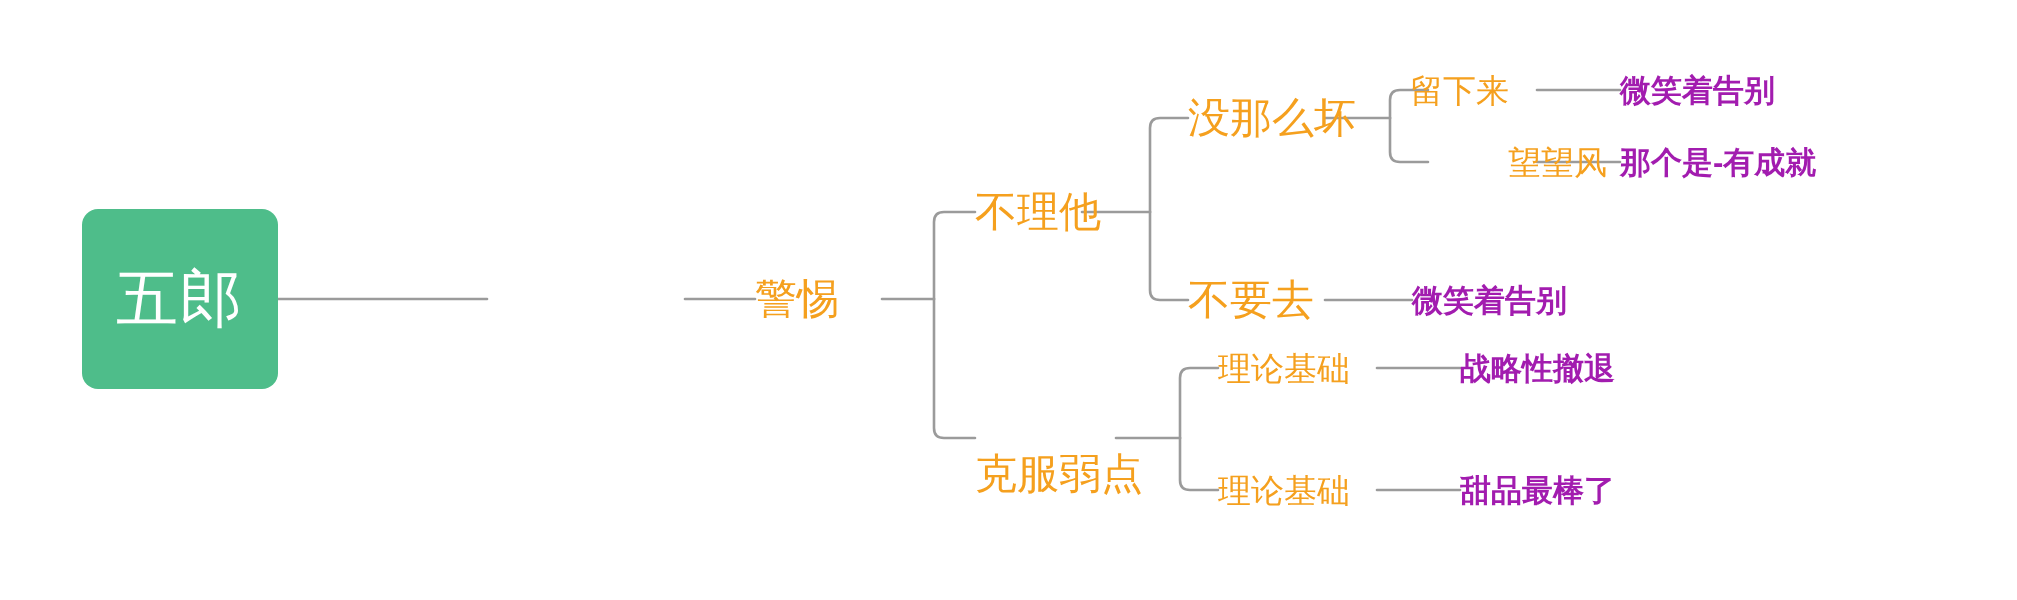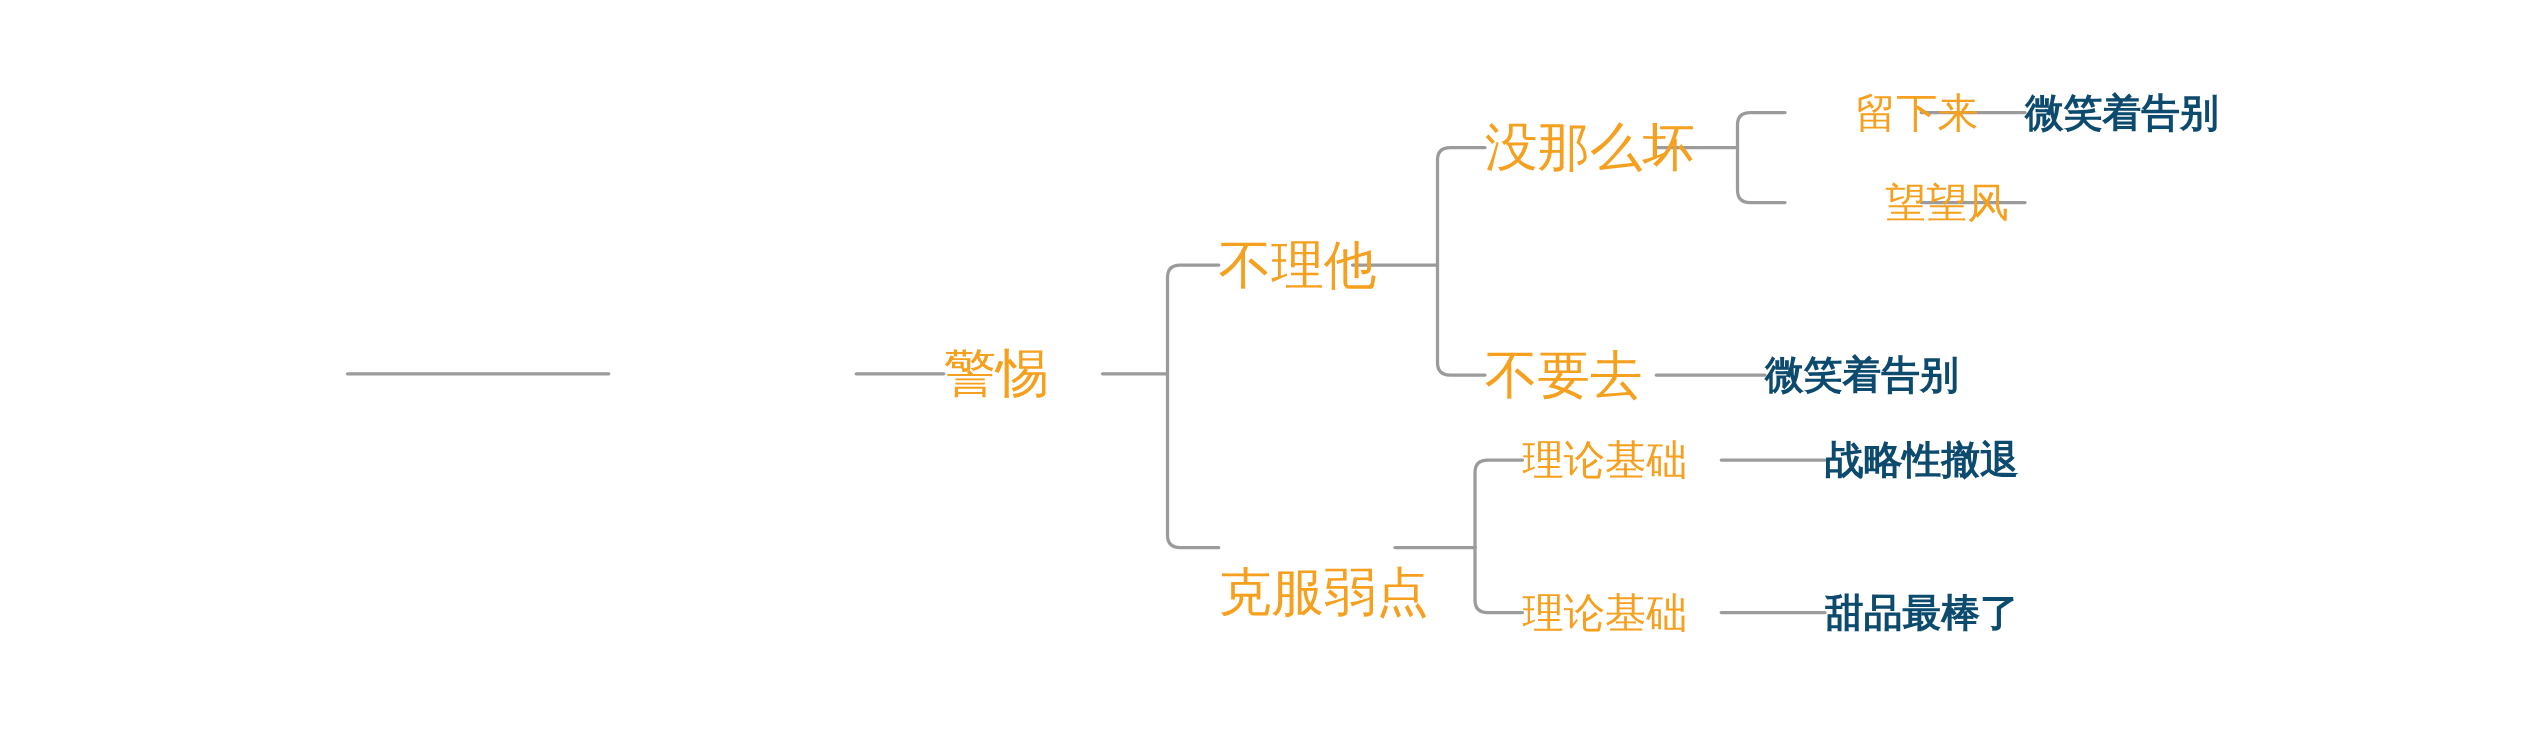--- a/index.html
+++ b/index.html
@@ -69,21 +69,21 @@
     color: #f5a01e;
     font-size: 42px;
     font-weight: 400;
     transform: translateY(-50%);
   }
   .node-topic.small {
     font-size: 33px;
   }
   
   .node-leaf {
-    color: #0c4a6e;
+    color: #a21caf;
     font-size: 31px;
     font-weight: bold;
     transform: translateY(-50%);
   }
 </style>
 </head>
 <body>
 
 <div id="canvas">
 
@@ -116,42 +116,46 @@
       <path d="M1116,438 L1180,438"></path>
       <path d="M1180,438 L1180,378 Q1180,368 1190,368 L1218,368"></path>
       <path d="M1180,438 L1180,480 Q1180,490 1190,490 L1218,490"></path>
 
       <path d="M1377,368 L1460,368"></path>
 
       <path d="M1377,490 L1460,490"></path>
     </g>
   </svg>
 
+  <div class="node node-root">
+    <span>五郎</span>
+  </div>
 
 
   <div class="node node-topic" style="left:755px; top:299px;">警惕</div>
 
   <div class="node node-topic" style="left:975px; top:212px;">不理他</div>
 
   <div class="node node-topic" style="left:975px; top:438px;margin-top:36px;">克服弱点</div>
 
   <div class="node node-topic" style="left:1188px; top:118px;">没那么坏</div>
 
   <div class="node node-topic" style="left:1188px; top:300px;">不要去</div>
 
-  <div class="node node-topic small" style="left:1484px; top:90px;">留下来</div>
+  <div class="node node-topic small" style="left:1410px; top:90px;">留下来</div>
 
   <div class="node node-topic small" style="left:1508px; top:162px;text-align:center;">望望风</div>
 
   <div class="node node-topic small" style="left:1218px; top:368px;">理论基础</div>
 
   <div class="node node-topic small" style="left:1218px; top:490px;">理论基础</div>
 
   <div class="node node-leaf" style="left:1620px; top:90px;">微笑着告别</div>
 
+  <div class="node node-leaf" style="left:1620px; top:162px;">那个是-有成就</div>
 
   <div class="node node-leaf" style="left:1412px; top:300px;">微笑着告别</div>
 
   <div class="node node-leaf" style="left:1460px; top:368px;">战略性撤退</div>
 
   <div class="node node-leaf" style="left:1460px; top:490px;">甜品最棒了</div>
 
 </div>
 
 </body></html>

